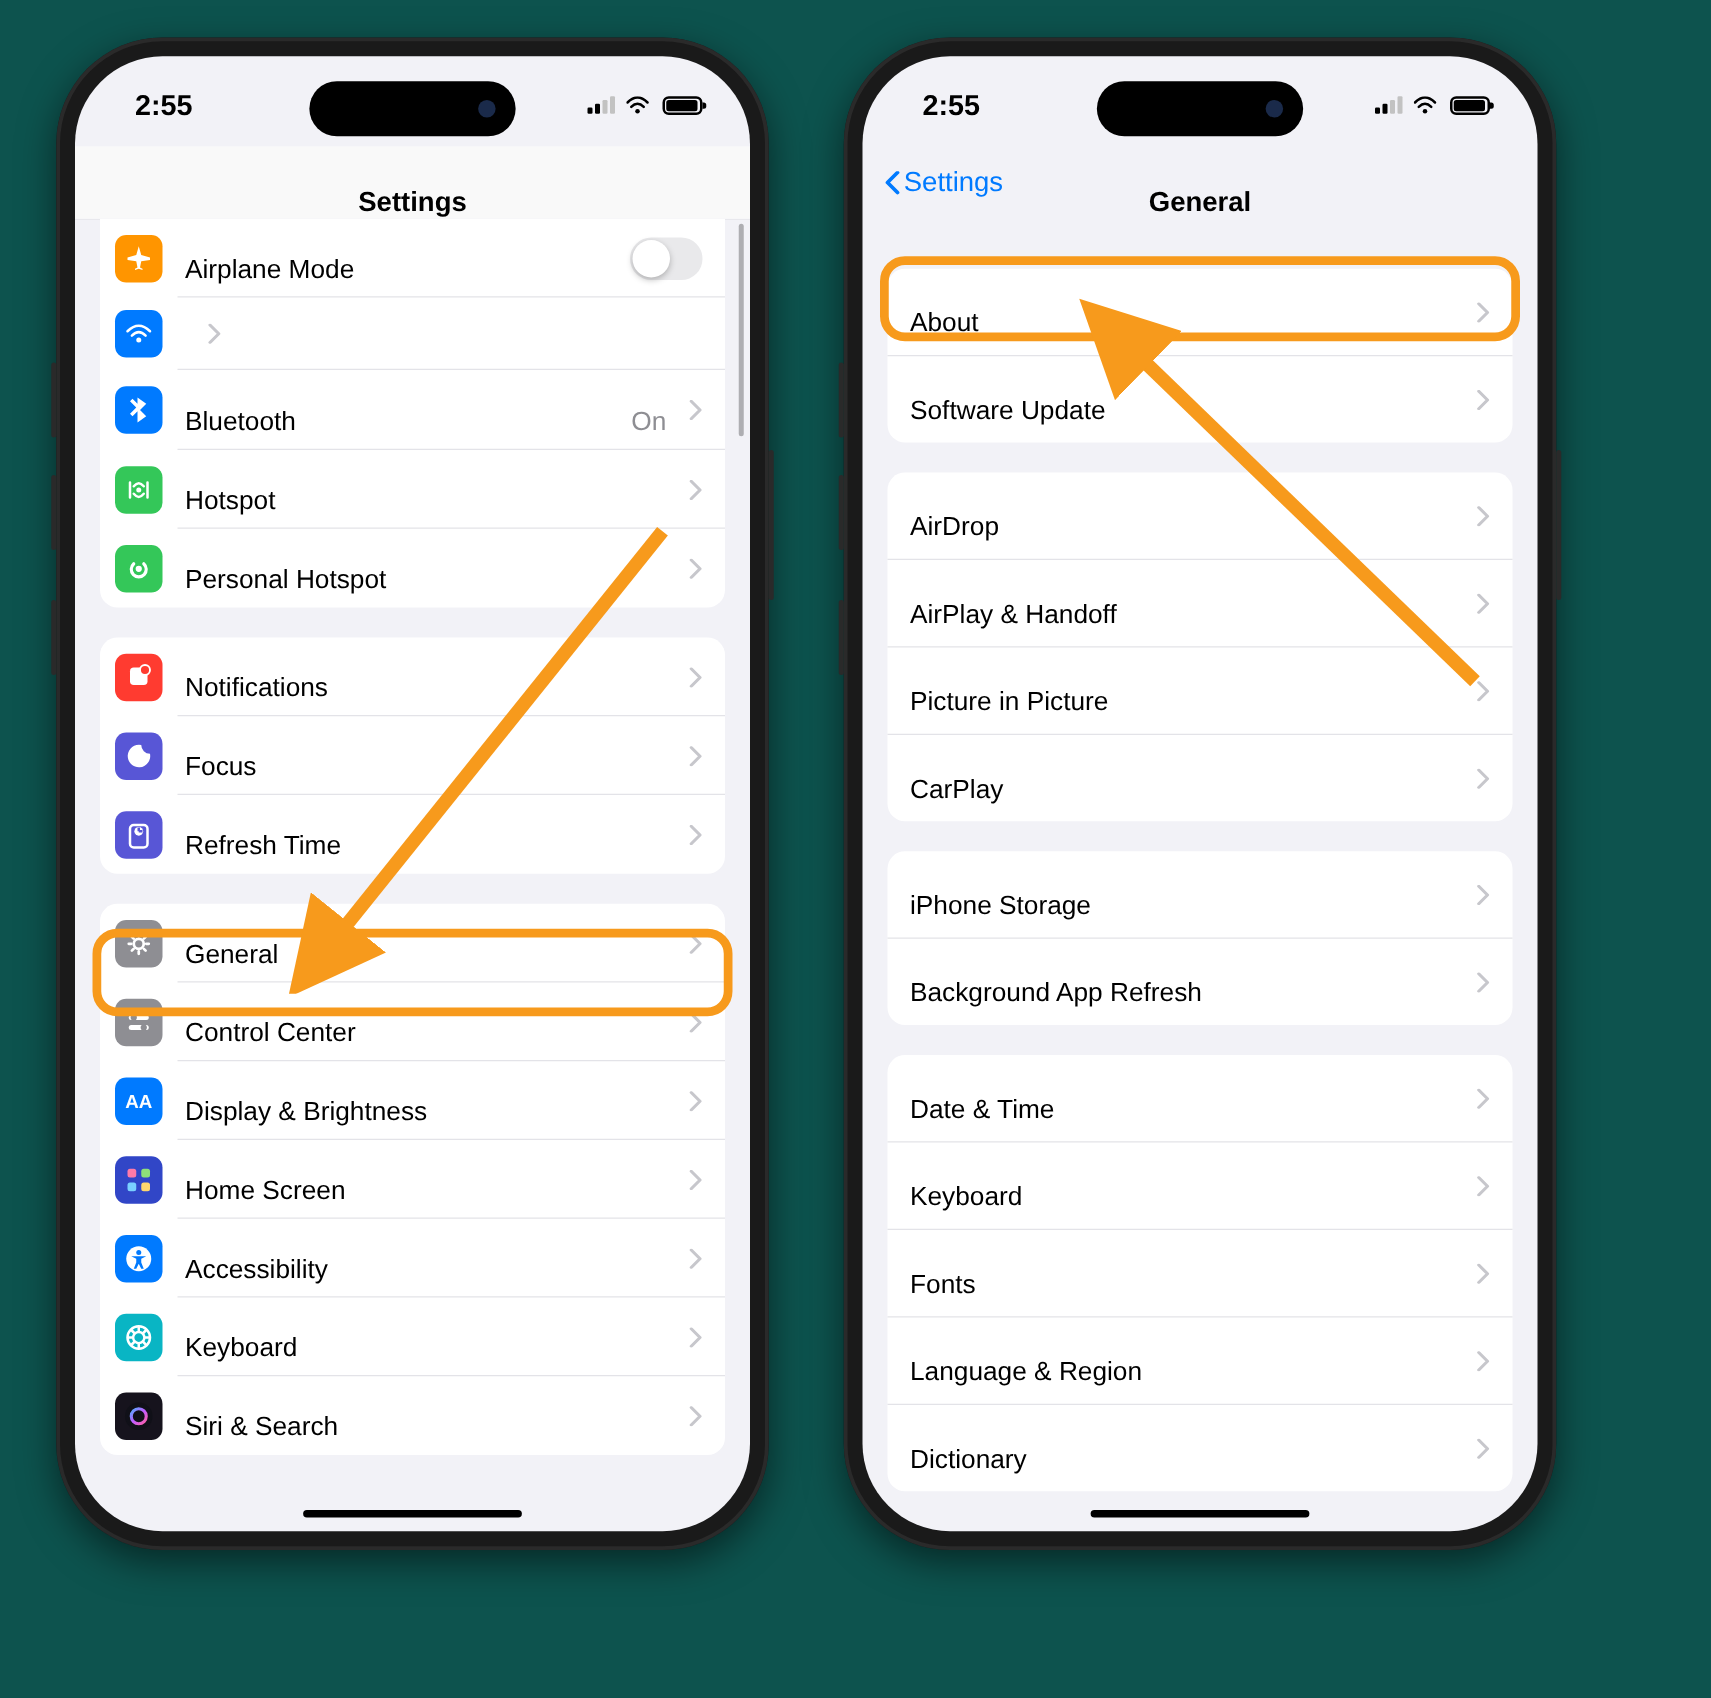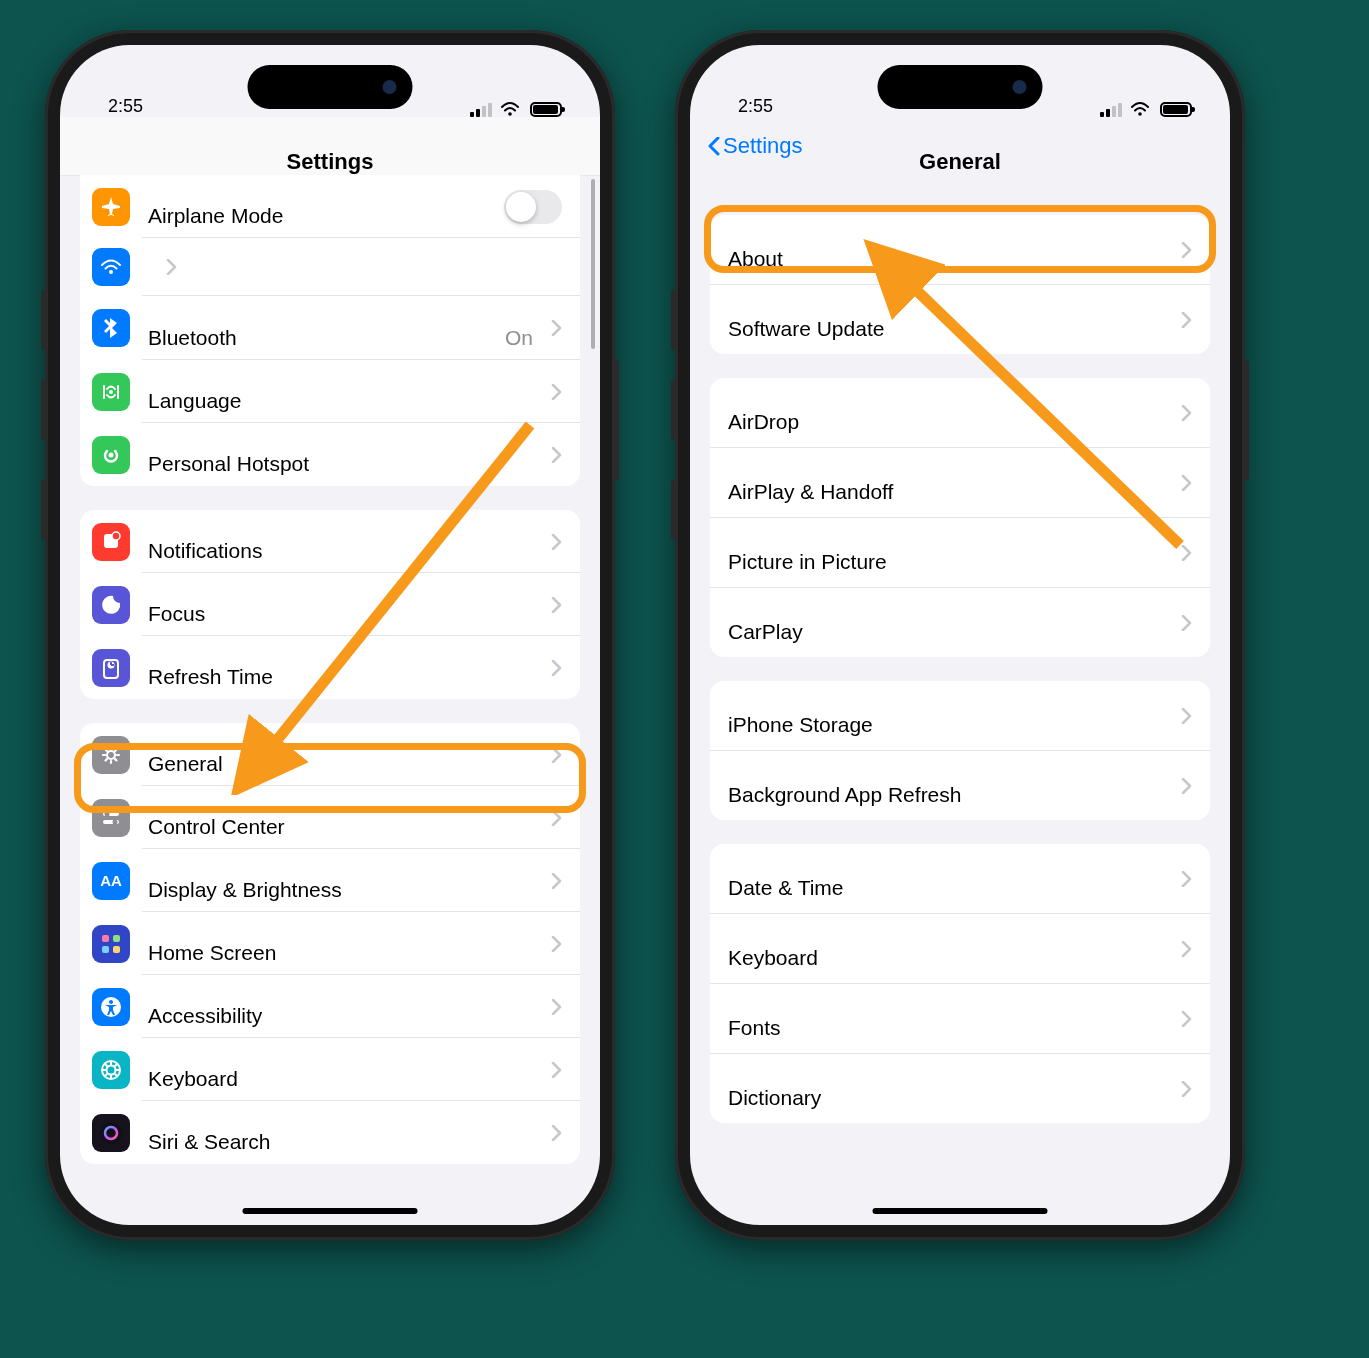--- a/index.html
+++ b/index.html
@@ -52,22 +52,22 @@
     position:absolute;top:20px;left:50%;transform:translateX(-50%);
     width:165px;height:44px;background:#000;border-radius:26px;z-index:50;
   }
   .dynamic-island::after{
     content:"";position:absolute;right:16px;top:50%;transform:translateY(-50%);
     width:14px;height:14px;border-radius:50%;background:#1a2a4a;
   }
   
   .statusbar{
     height:72px;flex:0 0 72px;
-    display:flex;align-items:flex-end;justify-content:space-between;
-    padding:0 38px 0 48px;font-size:18px;font-weight:400;color:#000;
+    display:flex;align-items:center;justify-content:space-between;
+    padding:0 38px 0 48px;font-size:23px;font-weight:700;color:#000;
     box-sizing:border-box;
   }
   .statusbar .left{padding-top:6px;}
   .statusbar .right{display:flex;align-items:center;gap:9px;padding-top:6px;}
   .bars{display:flex;align-items:flex-end;gap:2px;height:14px;}
   .bars span{width:4px;background:#c2c2c2;border-radius:1px;}
   .bars span.on{background:#000;}
   .bars span:nth-child(1){height:5px;}
   .bars span:nth-child(2){height:8px;}
   .bars span:nth-child(3){height:11px;}
@@ -315,21 +315,21 @@
                 <use href="#chev-right"></use>
               </svg>
             </span>
         </div>
         <div class="row with-icon">
           <div class="iconbox" style="background:#34c759">
               <svg viewBox="0 0 24 24">
                 <use href="#ic-cellular"></use>
               </svg>
             </div>
-          <div class="label">Language</div>
+          <div class="label">Hotspot</div>
           <span class="chev">
               <svg width="11" height="16">
                 <use href="#chev-right"></use>
               </svg>
             </span>
         </div>
         <div class="row with-icon">
           <div class="iconbox" style="background:#34c759">
               <svg viewBox="0 0 24 24">
                 <use href="#ic-hotspot"></use>
@@ -619,20 +619,28 @@
         </div>
         <div class="row">
           <div class="label">Fonts</div>
           <span class="chev">
               <svg width="11" height="16">
                 <use href="#chev-right"></use>
               </svg>
             </span>
         </div>
         <div class="row">
+          <div class="label">Language &amp; Region</div>
+          <span class="chev">
+              <svg width="11" height="16">
+                <use href="#chev-right"></use>
+              </svg>
+            </span>
+        </div>
+        <div class="row">
           <div class="label">Dictionary</div>
           <span class="chev">
               <svg width="11" height="16">
                 <use href="#chev-right"></use>
               </svg>
             </span>
         </div>
       </div>
 
       <div class="highlight-box" style="left:14px;top:30px;width:512px;height:68px;"></div>

